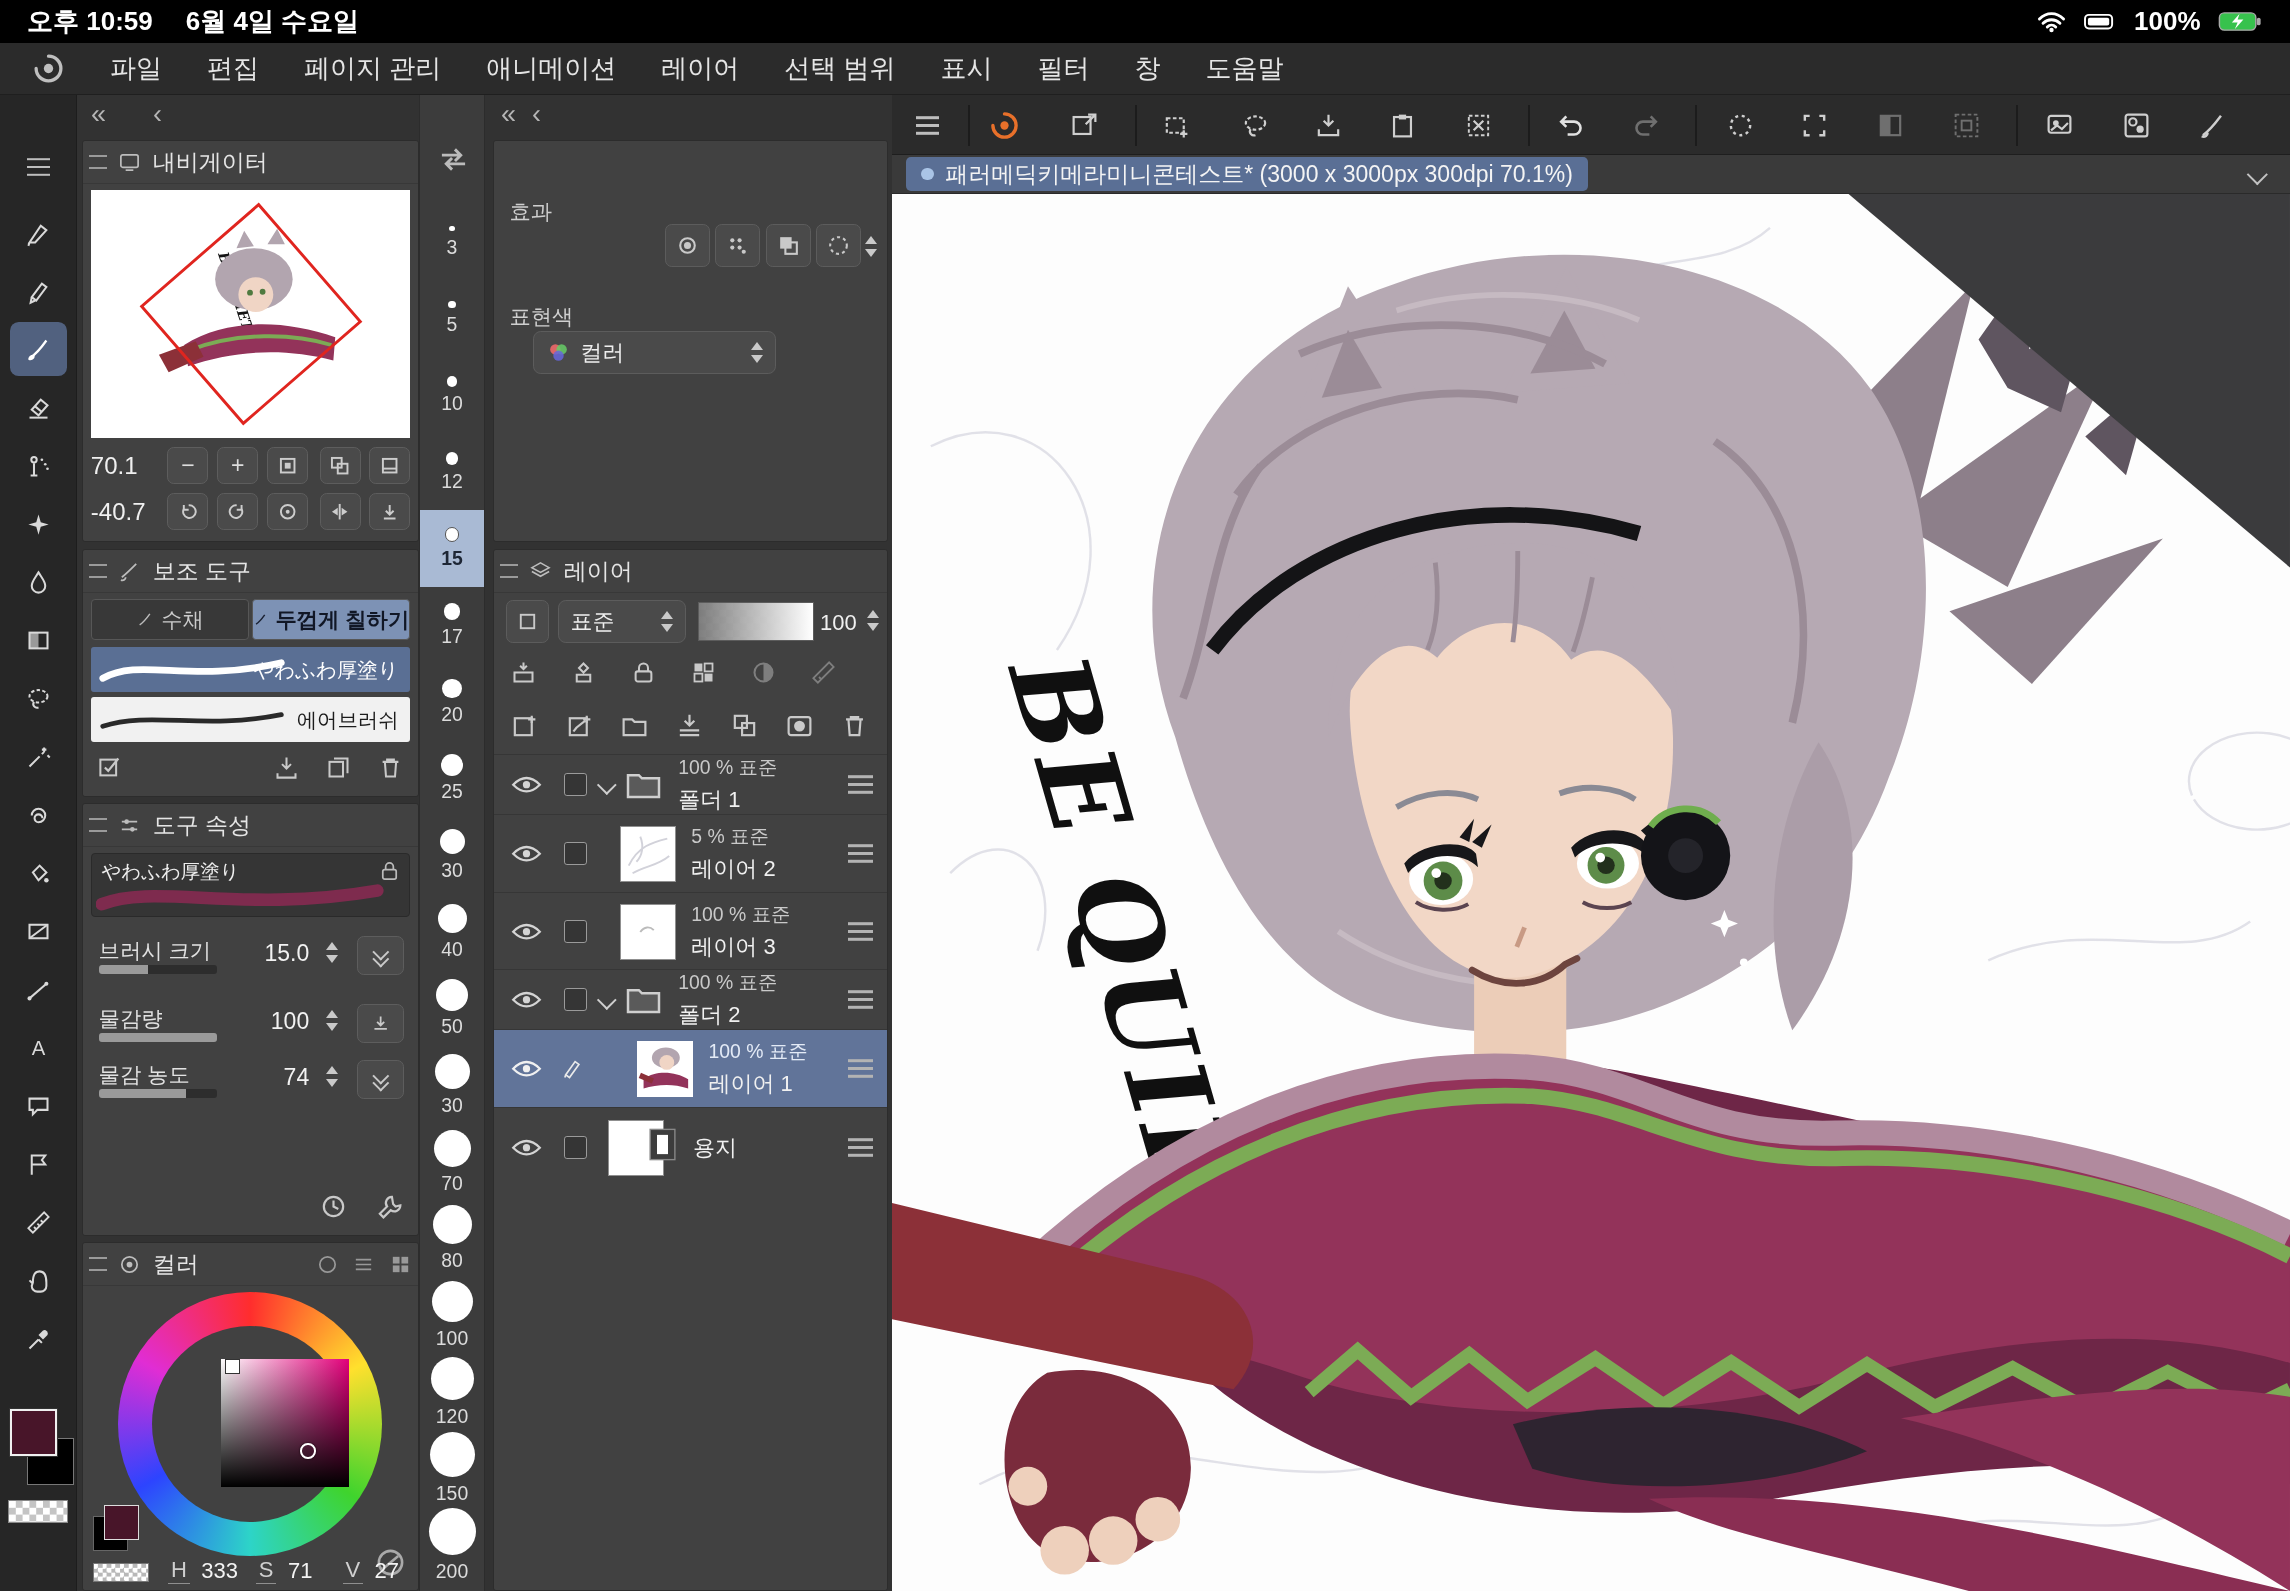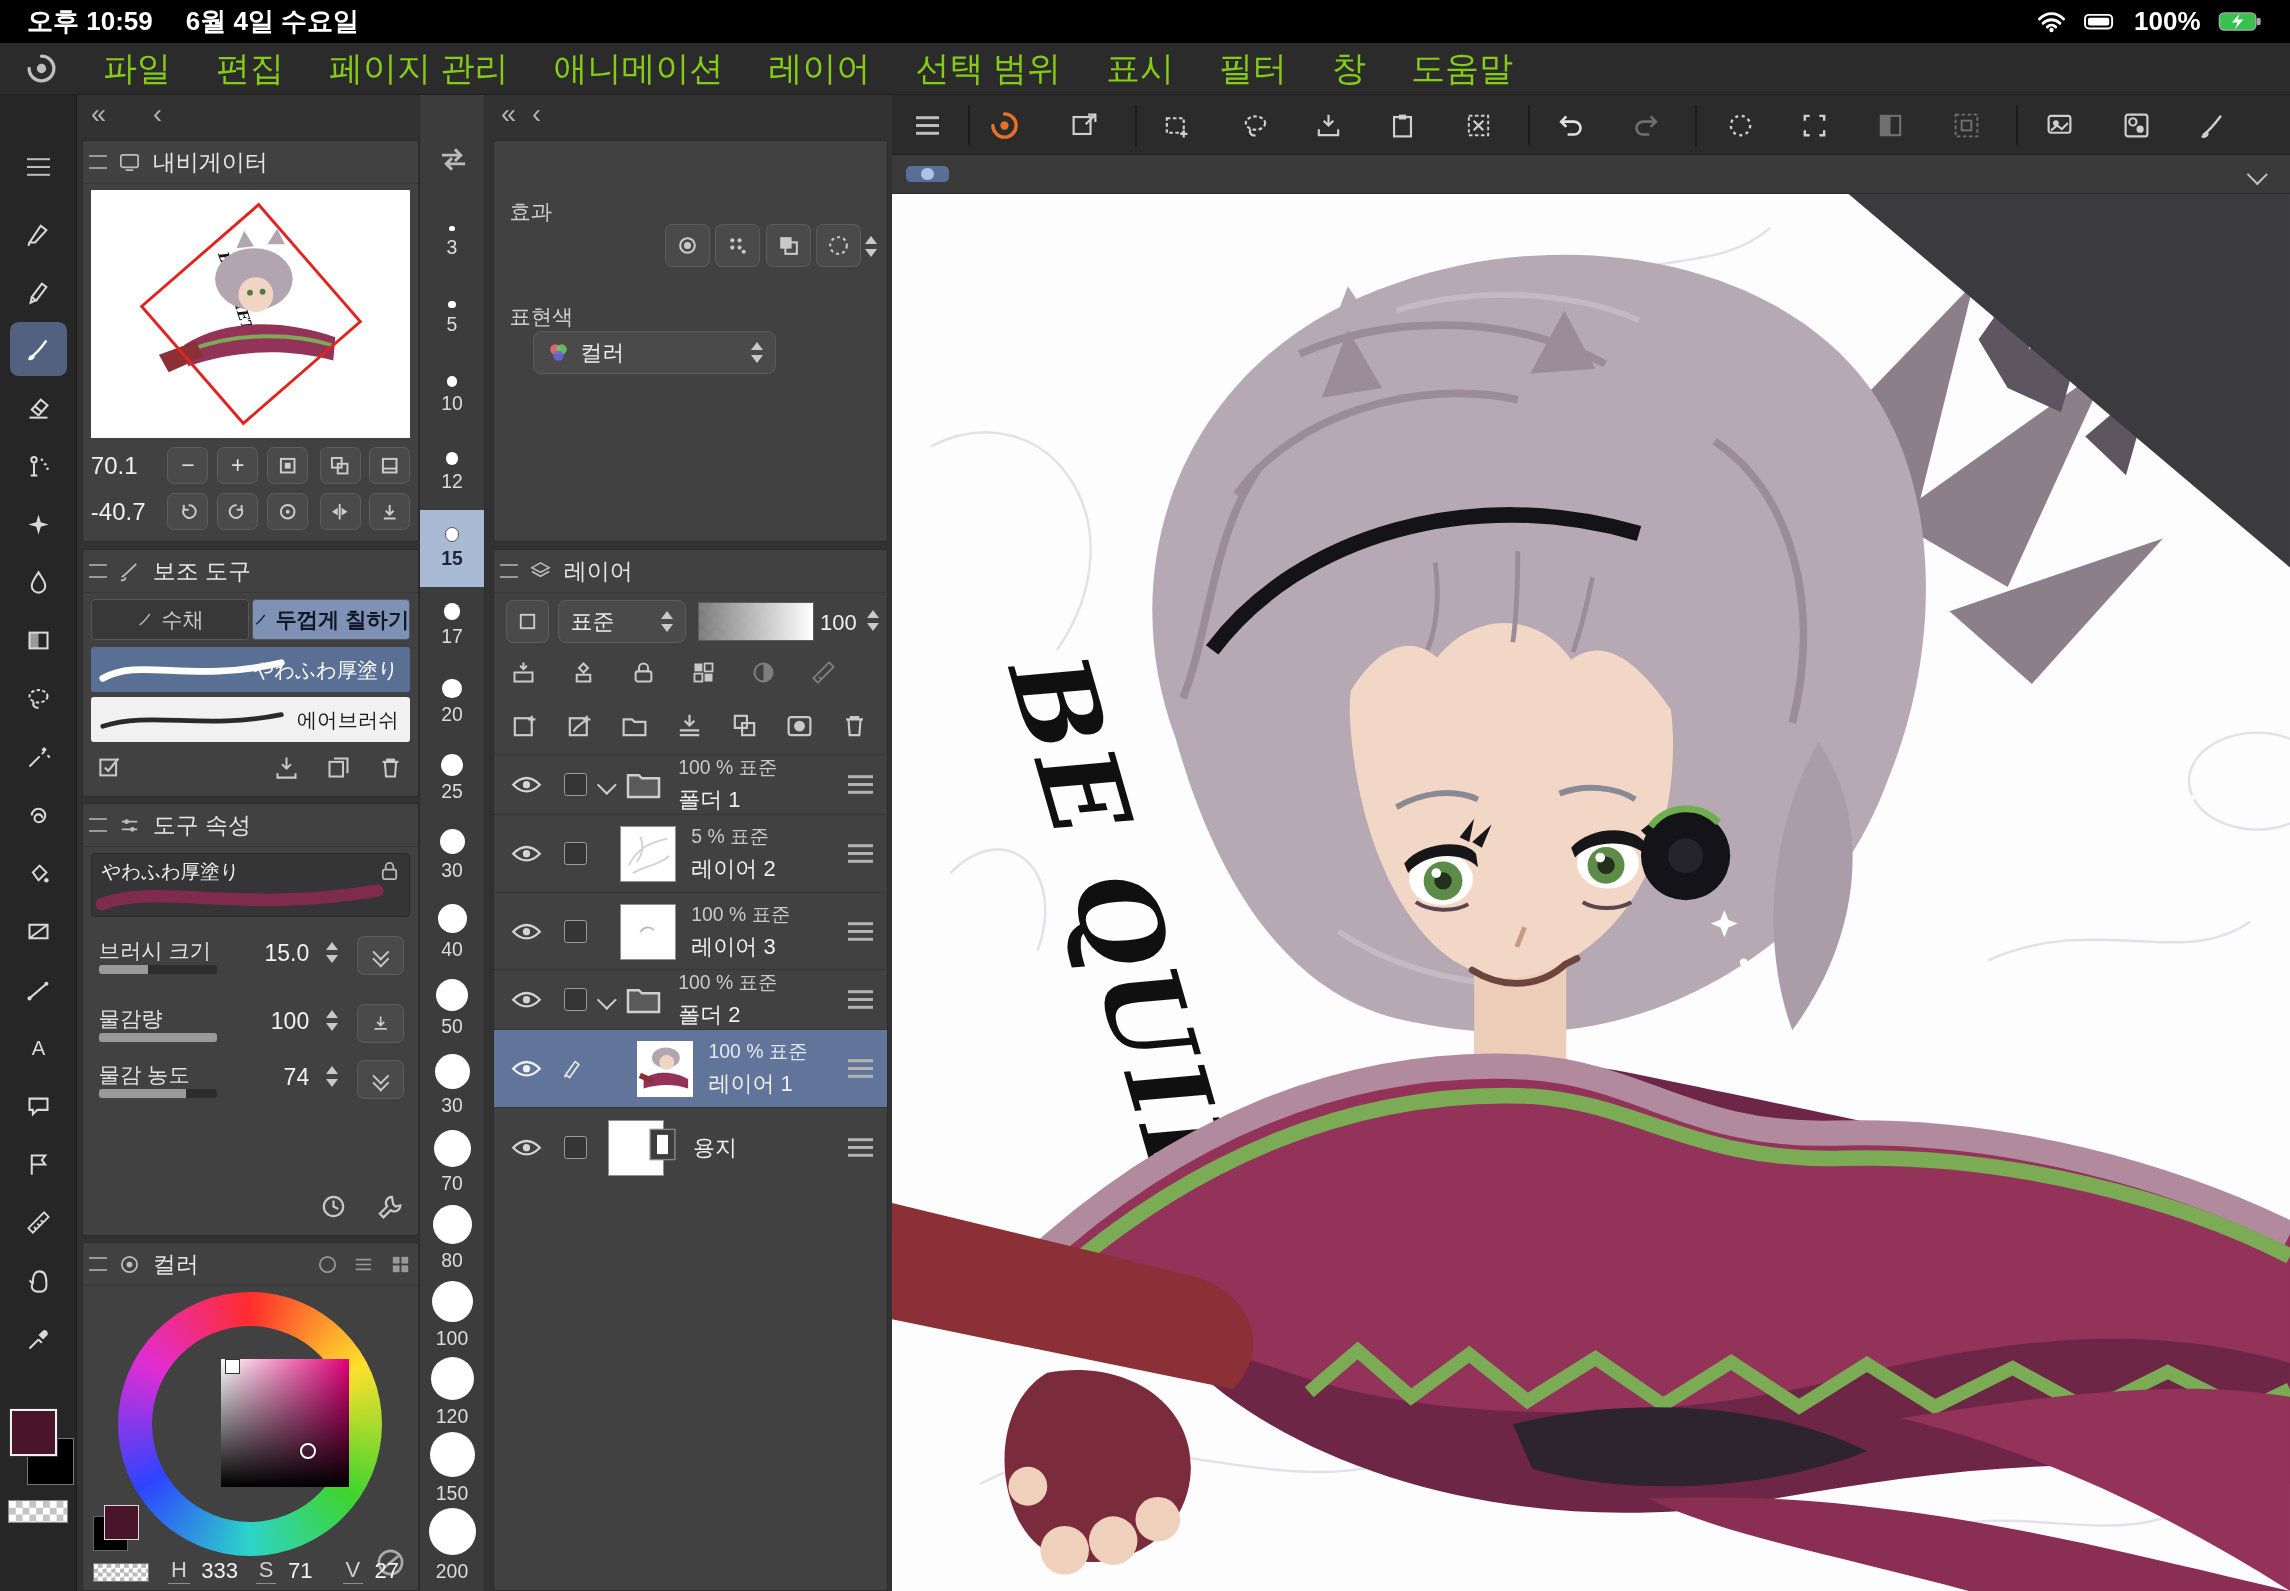--- a/index.html
+++ b/index.html
@@ -8,21 +8,21 @@
   font-family:"Liberation Sans","DejaVu Sans",sans-serif;color:#ddd}
 
 
 .sb{position:absolute;left:0;top:0;width:100%;height:43px;background:#000;color:#fff;
   display:flex;align-items:center;justify-content:space-between;padding:0 27px;font-size:26px;font-weight:700}
 .sb .lft{display:flex;gap:33px;align-items:center}
 .sb .rgt{display:flex;gap:17.5px;align-items:center}
 
 
 .mb{position:absolute;top:43px;left:0;width:100%;height:52px;background:#2b2b2b;
-  display:flex;align-items:center;gap:45px;padding-left:25px;font-size:34px;color:#84cc16;border-bottom:1px solid #1f1f1f}
+  display:flex;align-items:center;gap:45px;padding-left:32px;font-size:26px;color:#e5e5e5;border-bottom:1px solid #1f1f1f}
 
 
 .strip{position:absolute;left:0;top:95px;width:77px;height:1496px;background:#262626;border-right:1px solid #1d1d1d}
 .tool{position:absolute;left:9.7px;width:57px;height:54px;display:flex;align-items:center;justify-content:center;border-radius:8.7px}
 .tool.sel{background:#51617f}
 .hamb{width:23px;height:2.9px;background:#bdbdbd;box-shadow:0 7.8px 0 #bdbdbd,0 -7.8px 0 #bdbdbd}
 
 
 .swA{position:absolute;width:47px;height:47px}
 .checker{background-image:conic-gradient(#c4c4c4 25%,#fff 0 50%,#c4c4c4 0 75%,#fff 0);background-size:13.6px 13.6px}
@@ -973,20 +973,21 @@
     <div class="cbtn" style="left:1297px">
       <svg width="29" height="29" viewBox="0 0 24 24">
           <path d="M4 20 C9 17 13 12 19 4 M3 21 c3 1 5 -1 5 -3" stroke="#cfcfcf" stroke-width="2" fill="none"></path>
         </svg>
       </div>
   </div>
 
   <div class="tbar">
     <div class="doc">
       <span class="dot"></span>
+      <span>패러메딕키메라미니콘테스트* (3000 x 3000px 300dpi 70.1%)</span>
     </div>
     <span class="tchev"></span>
   </div>
 
   <div class="cnv">
     <svg width="1398" height="1397" viewBox="0 0 1441 1440">
       <rect width="1441" height="1440" fill="#fdfdfd"></rect>
 
       <g stroke="#dedee6" stroke-width="2.5" fill="none" opacity=".9">
         <path d="M40 260 C160 200 260 340 170 470"></path>

